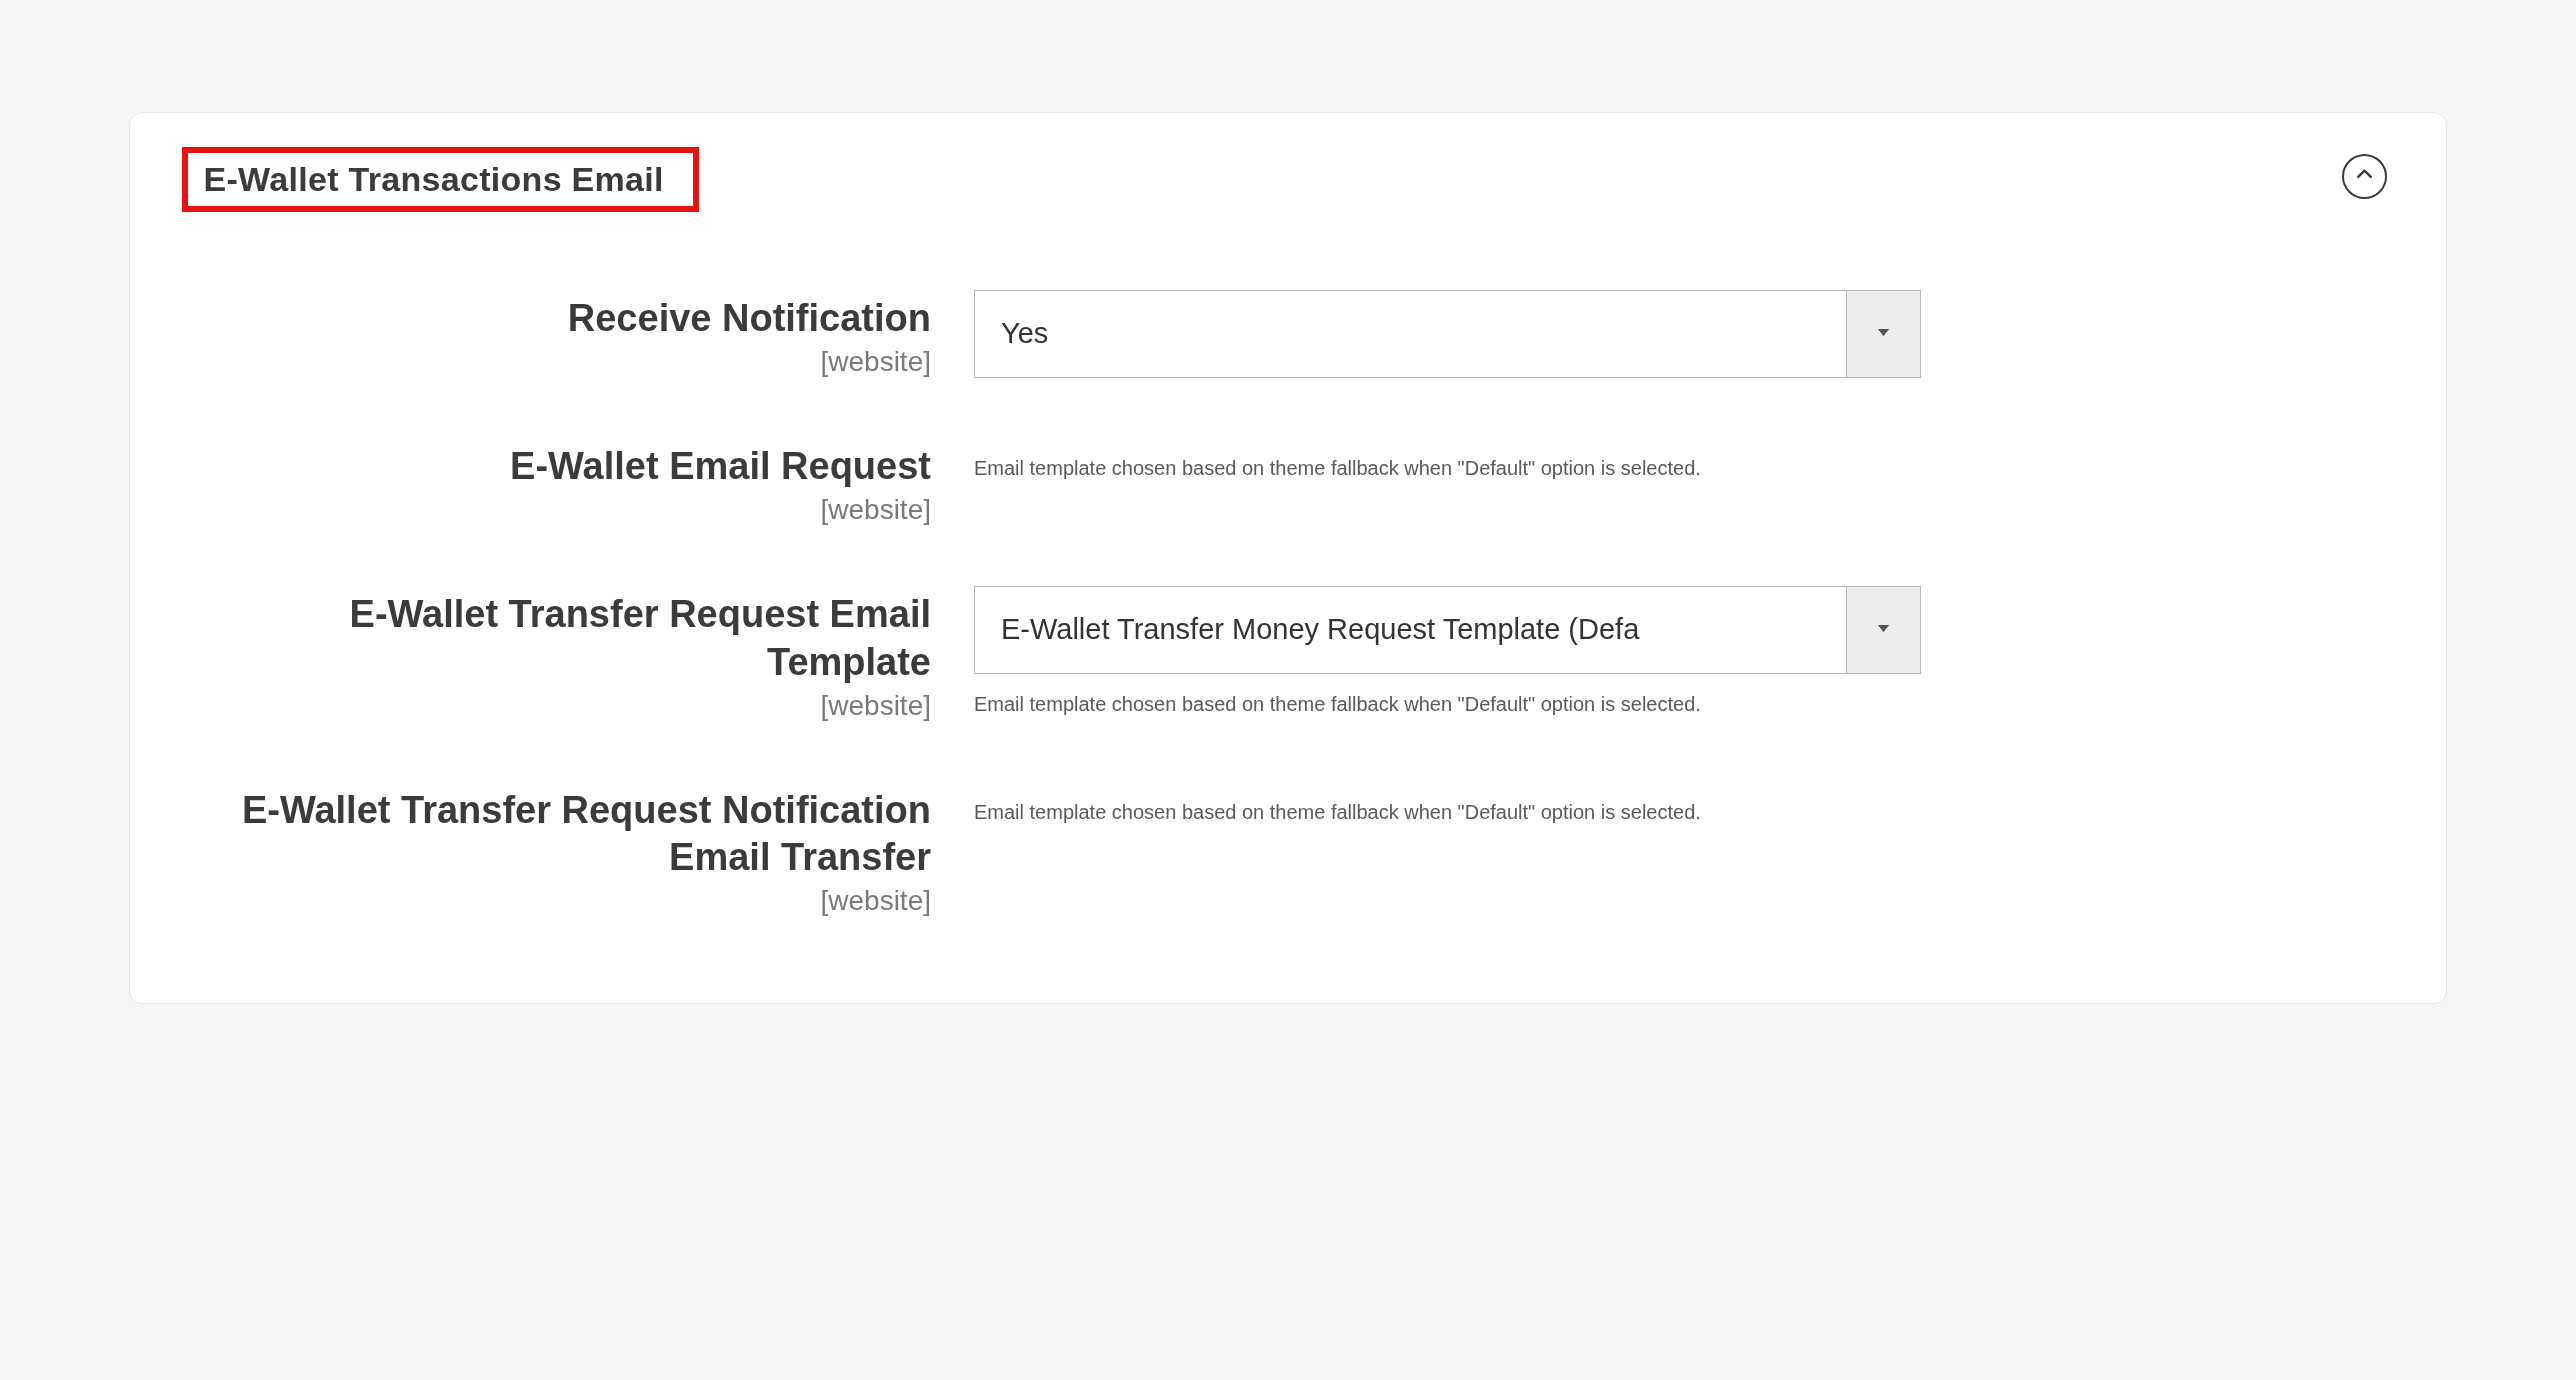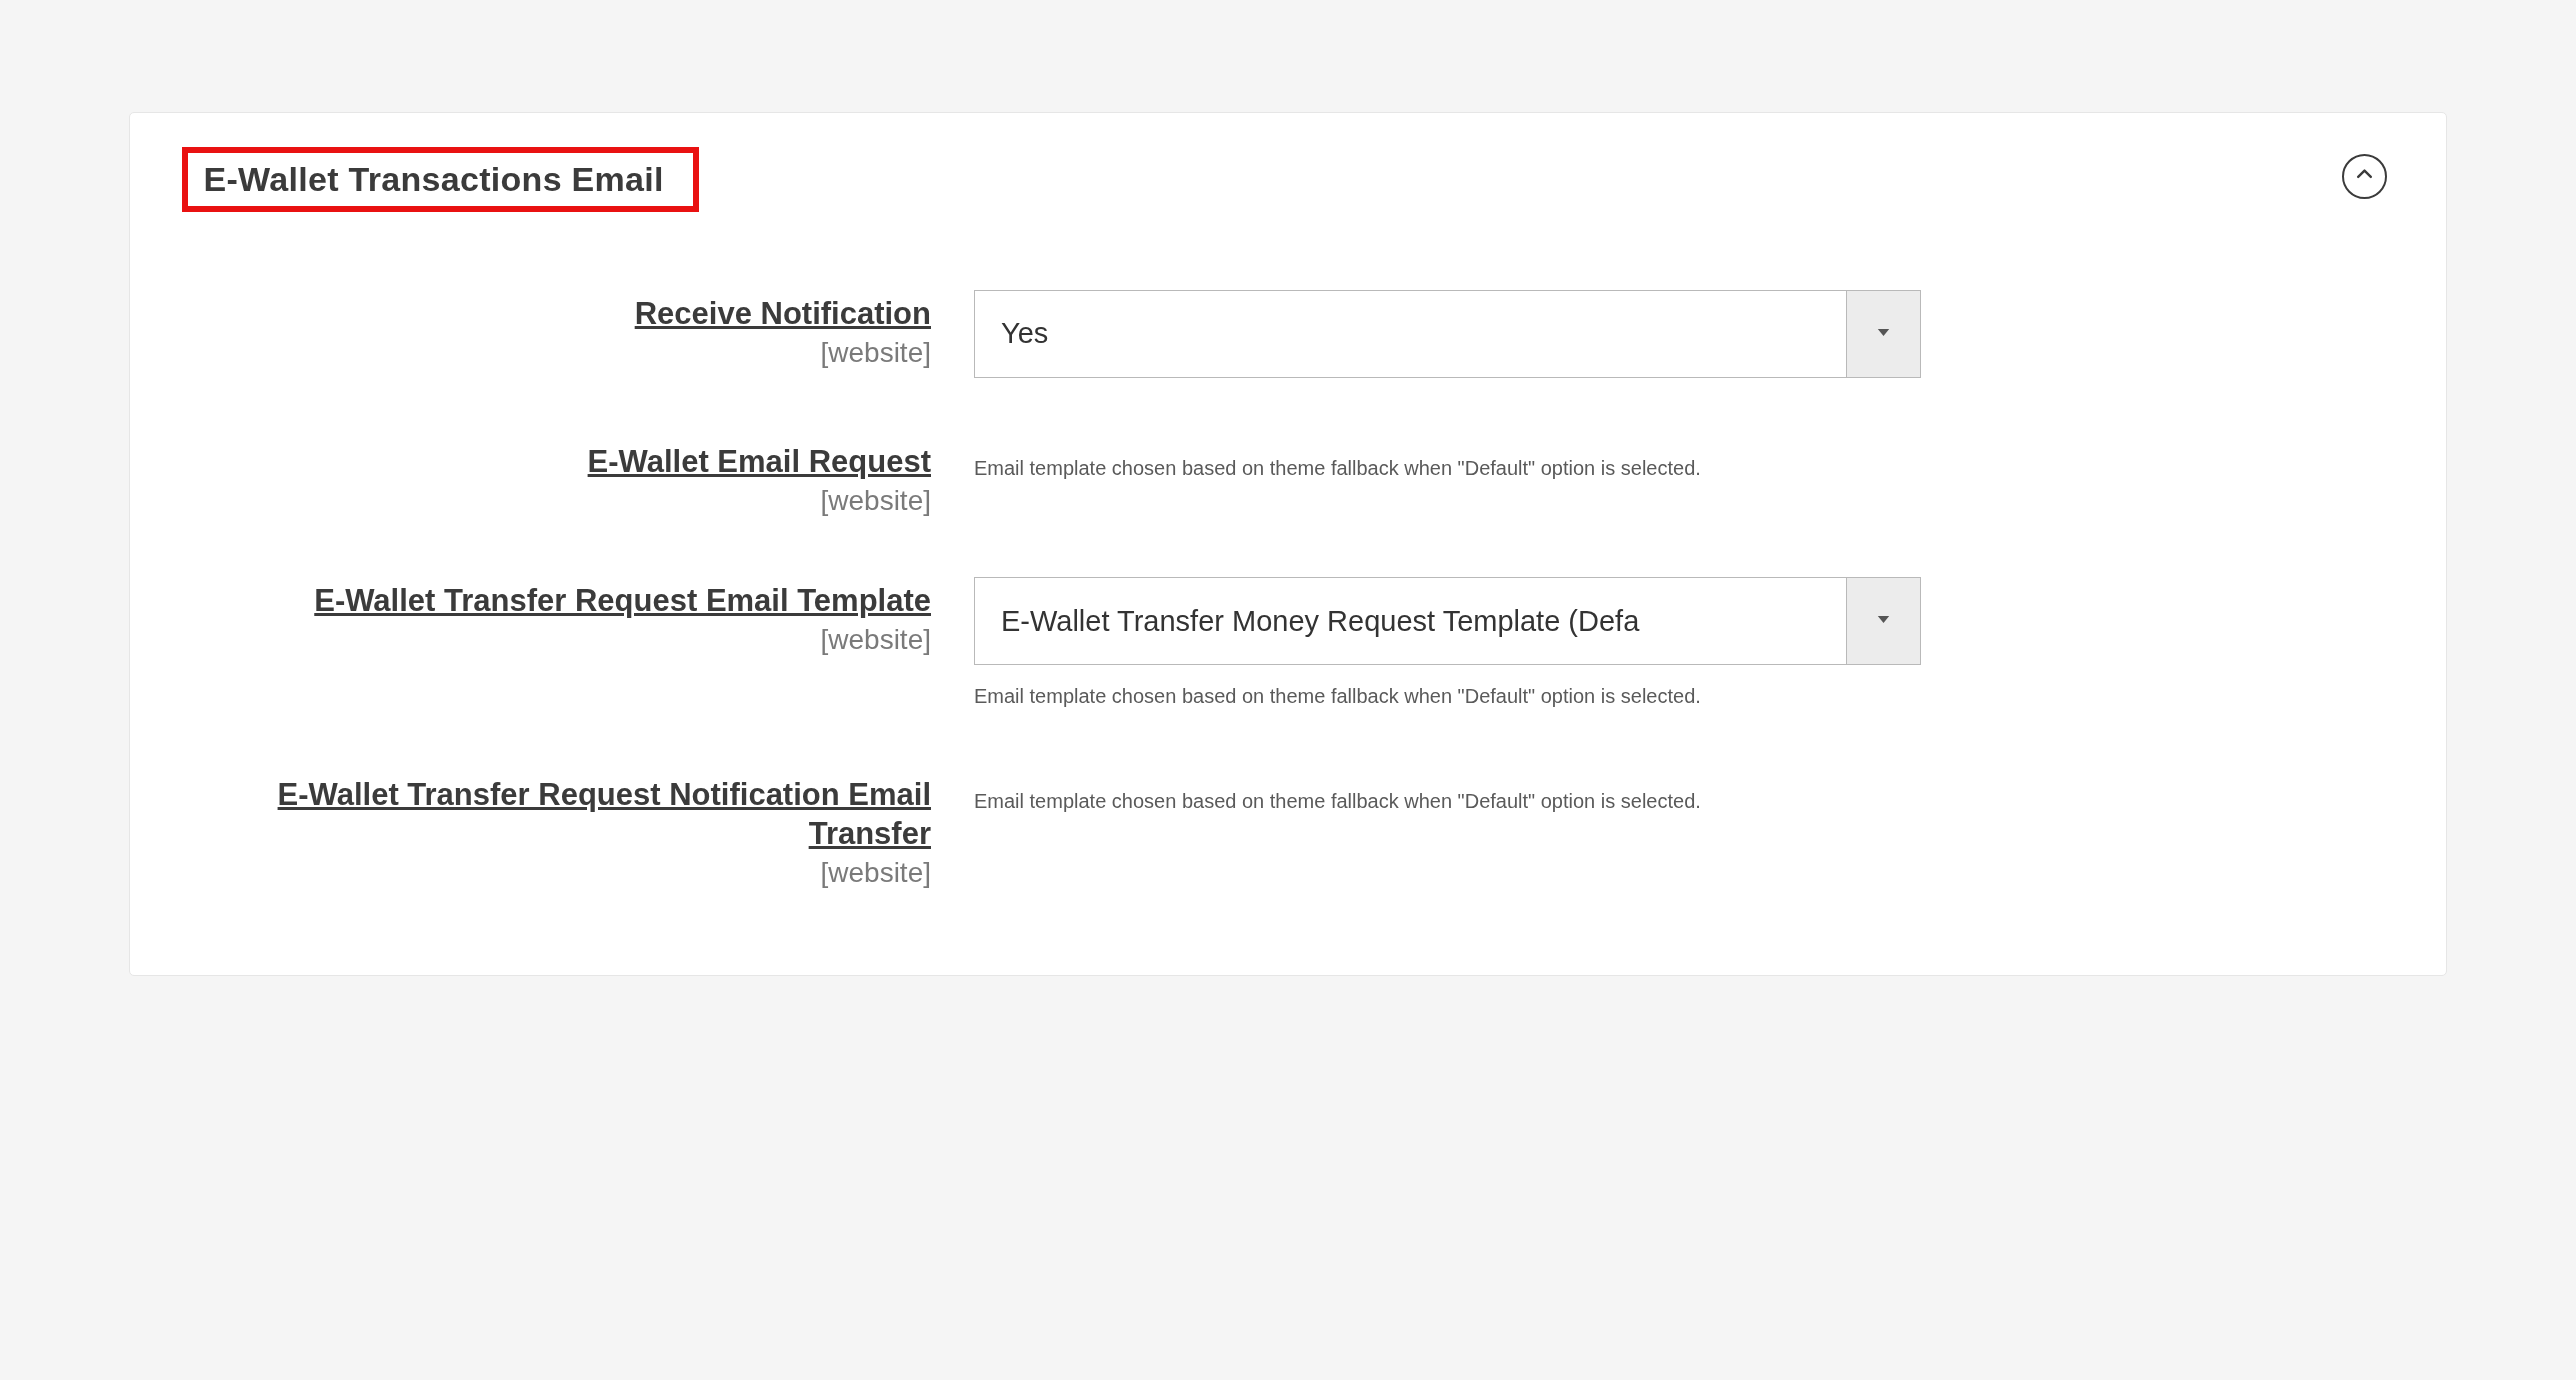--- a/index.html
+++ b/index.html
@@ -6,21 +6,21 @@
   html, body { width: 2576px; height: 1381px; }
   body {
     background: #f5f5f5;
     font-family: -apple-system, BlinkMacSystemFont, "Segoe UI", Helvetica, Arial, sans-serif;
     color: #333;
     padding: 112px 129px;
   }
   .panel {
     background: #fff;
     border: 1.7px solid #e6e6e6;
-    border-radius: 5px;
+    border-radius: 13px;
     padding: 34px 52px 86px 52px;
     position: relative;
   }
   .panel-header {
     display: flex;
     align-items: flex-start;
     justify-content: space-between;
     margin-bottom: 78px;
   }
   .section-title-wrap {
@@ -50,26 +50,25 @@
   .collapse-btn svg { width: 19px; height: 19px; }
   .form-rows { display: flex; flex-direction: column; gap: 60px; }
   .form-row { display: flex; align-items: flex-start; }
   .label-col {
     width: 792px;
     text-align: right;
     padding-right: 43px;
     padding-top: 5.2px;
   }
   .field-label {
-    font-size: 31px;
+    font-size: 38px;
     font-weight: 600;
     color: #3b3b3b;
     line-height: 1.25;
     white-space: normal;
-    text-decoration: underline;
   }
   .field-scope {
     font-size: 28px;
     color: #7a7a7a;
     margin-top: 3.4px;
   }
   .input-col { width: 947px; }
   .select-wrap {
     display: flex;
     width: 100%;

